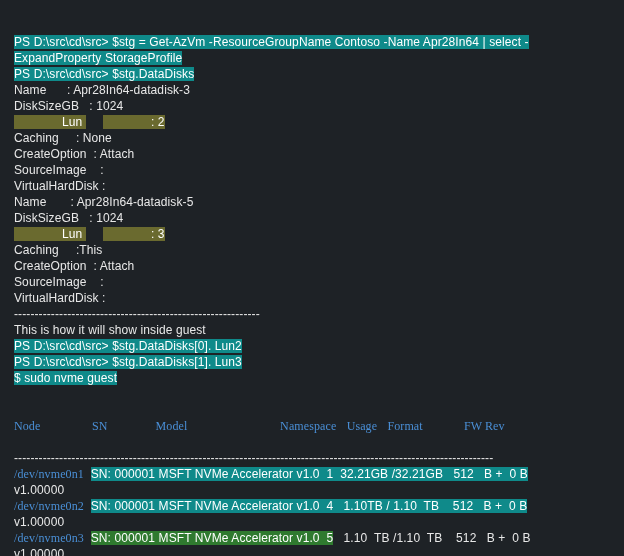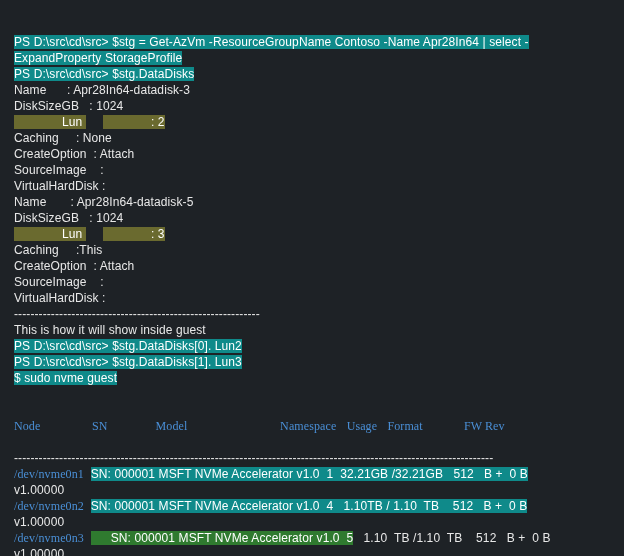--- a/index.html
+++ b/index.html
@@ -14,21 +14,21 @@
     font-family: "Segoe UI", Arial, sans-serif;
     font-size: 12px;
     line-height: 16px;
     color: #e8e8e8;
     padding: 18px 14px 10px 14px;
     white-space: pre;
     letter-spacing: 0.1px;
   }
   .hl-teal   { background: #0f8a8a; color: #ffffff; margin-top: 36px; }
   .hl-olive  { background: #6a6a2f; color: #ffffff; padding-left: 48px; }
-  .hl-green  { background: #2f7a2f; color: #ffffff; padding-left: 20px; }
+  .hl-green  { background: #2f7a2f; color: #ffffff; }
   .dashes { color: #e8e8e8; }
   .hdr { color: #4a8fd6; font-family: Liberation Serif, serif; }
 </style>
 </head>
 <body>
 
 <div class="terminal">
 <span class="hl-teal">PS D:\src\cd\src&gt; $stg = Get-AzVm -ResourceGroupName Contoso -Name Apr28In64 | select -</span>
 <span class="hl-teal">ExpandProperty StorageProfile</span>
 <span class="hl-teal">PS D:\src\cd\src&gt; $stg.DataDisks</span>

